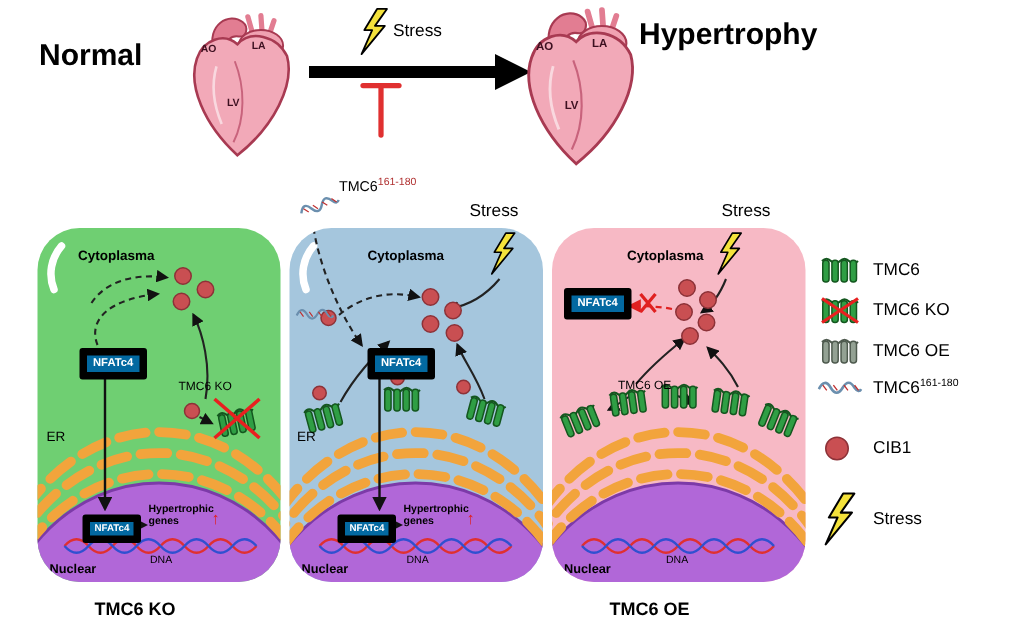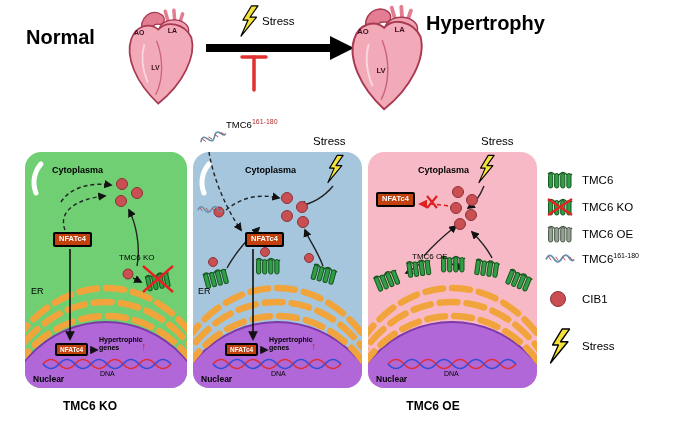--- a/index.html
+++ b/index.html
@@ -6,27 +6,27 @@
   html,body{width:676px;height:424px}
   body{font-family:"Liberation Sans",sans-serif;background:#fff}
   .stage{position:relative;width:676px;height:424px;background:#fff;overflow:hidden}
   .abs{position:absolute}
   svg{overflow:visible}
   svg text{font-family:"Liberation Sans",sans-serif}
   .txt{position:absolute;color:#000;white-space:nowrap}
   .big{font-size:20px;font-weight:bold}
   .mid{font-size:12px;font-weight:bold}
   .stress-lbl{font-size:11.5px;color:#000}
-  .panel{position:absolute;top:152px;height:236px;border-radius:16px;overflow:hidden}
+  .panel{position:absolute;top:152px;height:236px;border-radius:28px;overflow:hidden}
   .p1{left:25px;width:162px;background:#6fcf72}
   .p2{left:193px;width:169px;background:#a5c6dd}
   .p3{left:368px;width:169px;background:#f7b9c5}
   .panel-svg{position:absolute;left:0;top:0;width:100%;height:100%}
   .cyto{font-size:9px;font-weight:bold}
-  .nfat-box{position:absolute;background:#c2410c;border:2px solid #000000;color:#fff;
+  .nfat-box{position:absolute;background:#0369a1;border:5px solid #000000;color:#fff;
             font-size:7.5px;font-weight:bold;padding:1px 4px;border-radius:2px;line-height:1.15}
   .nfat-box.sm{font-size:6.5px;padding:1px 3px}
   .chan-note{font-size:8px}
   .er-lbl{font-size:9px;font-weight:normal}
   .genes{position:absolute;width:44px;font-size:7px;font-weight:bold;line-height:1.15;color:#000}
   .up-arrow{position:absolute;color:#e02020;font-weight:bold;font-size:11px;line-height:1}
   .dna-lbl{font-size:7px}
   .nuc-lbl{font-size:8.5px;font-weight:bold}
   .caption{position:absolute;top:399px;font-weight:bold;font-size:12px;text-align:center;color:#000}
   .cap1{left:25px;width:130px}

